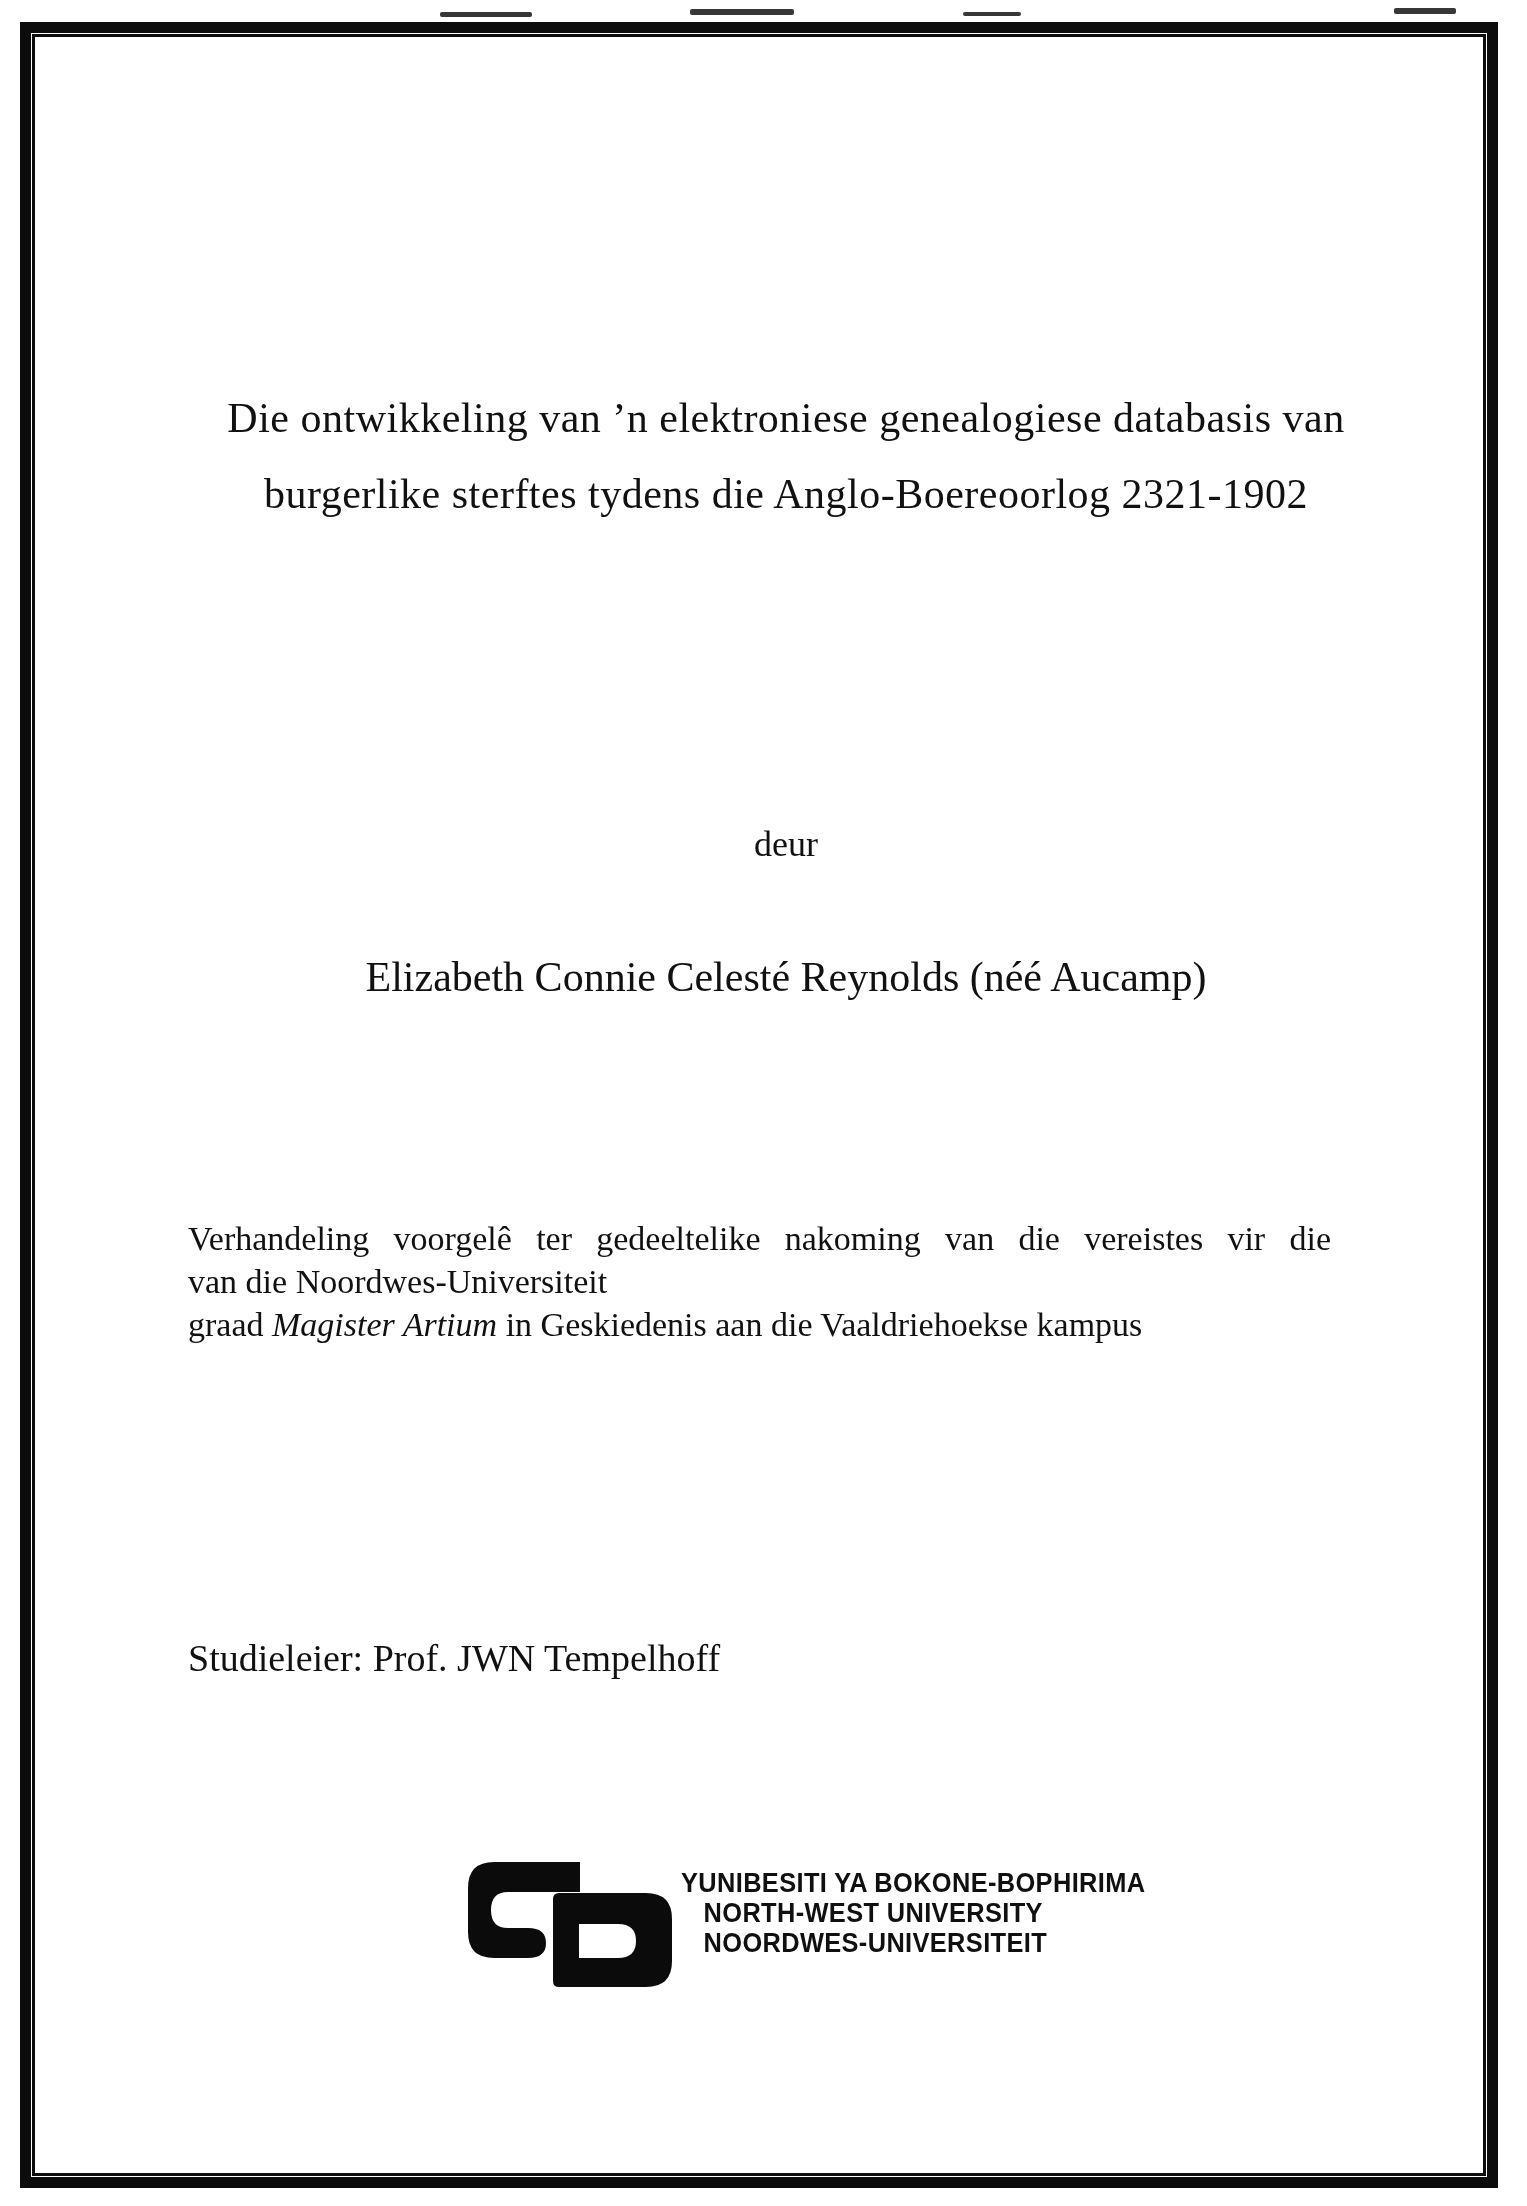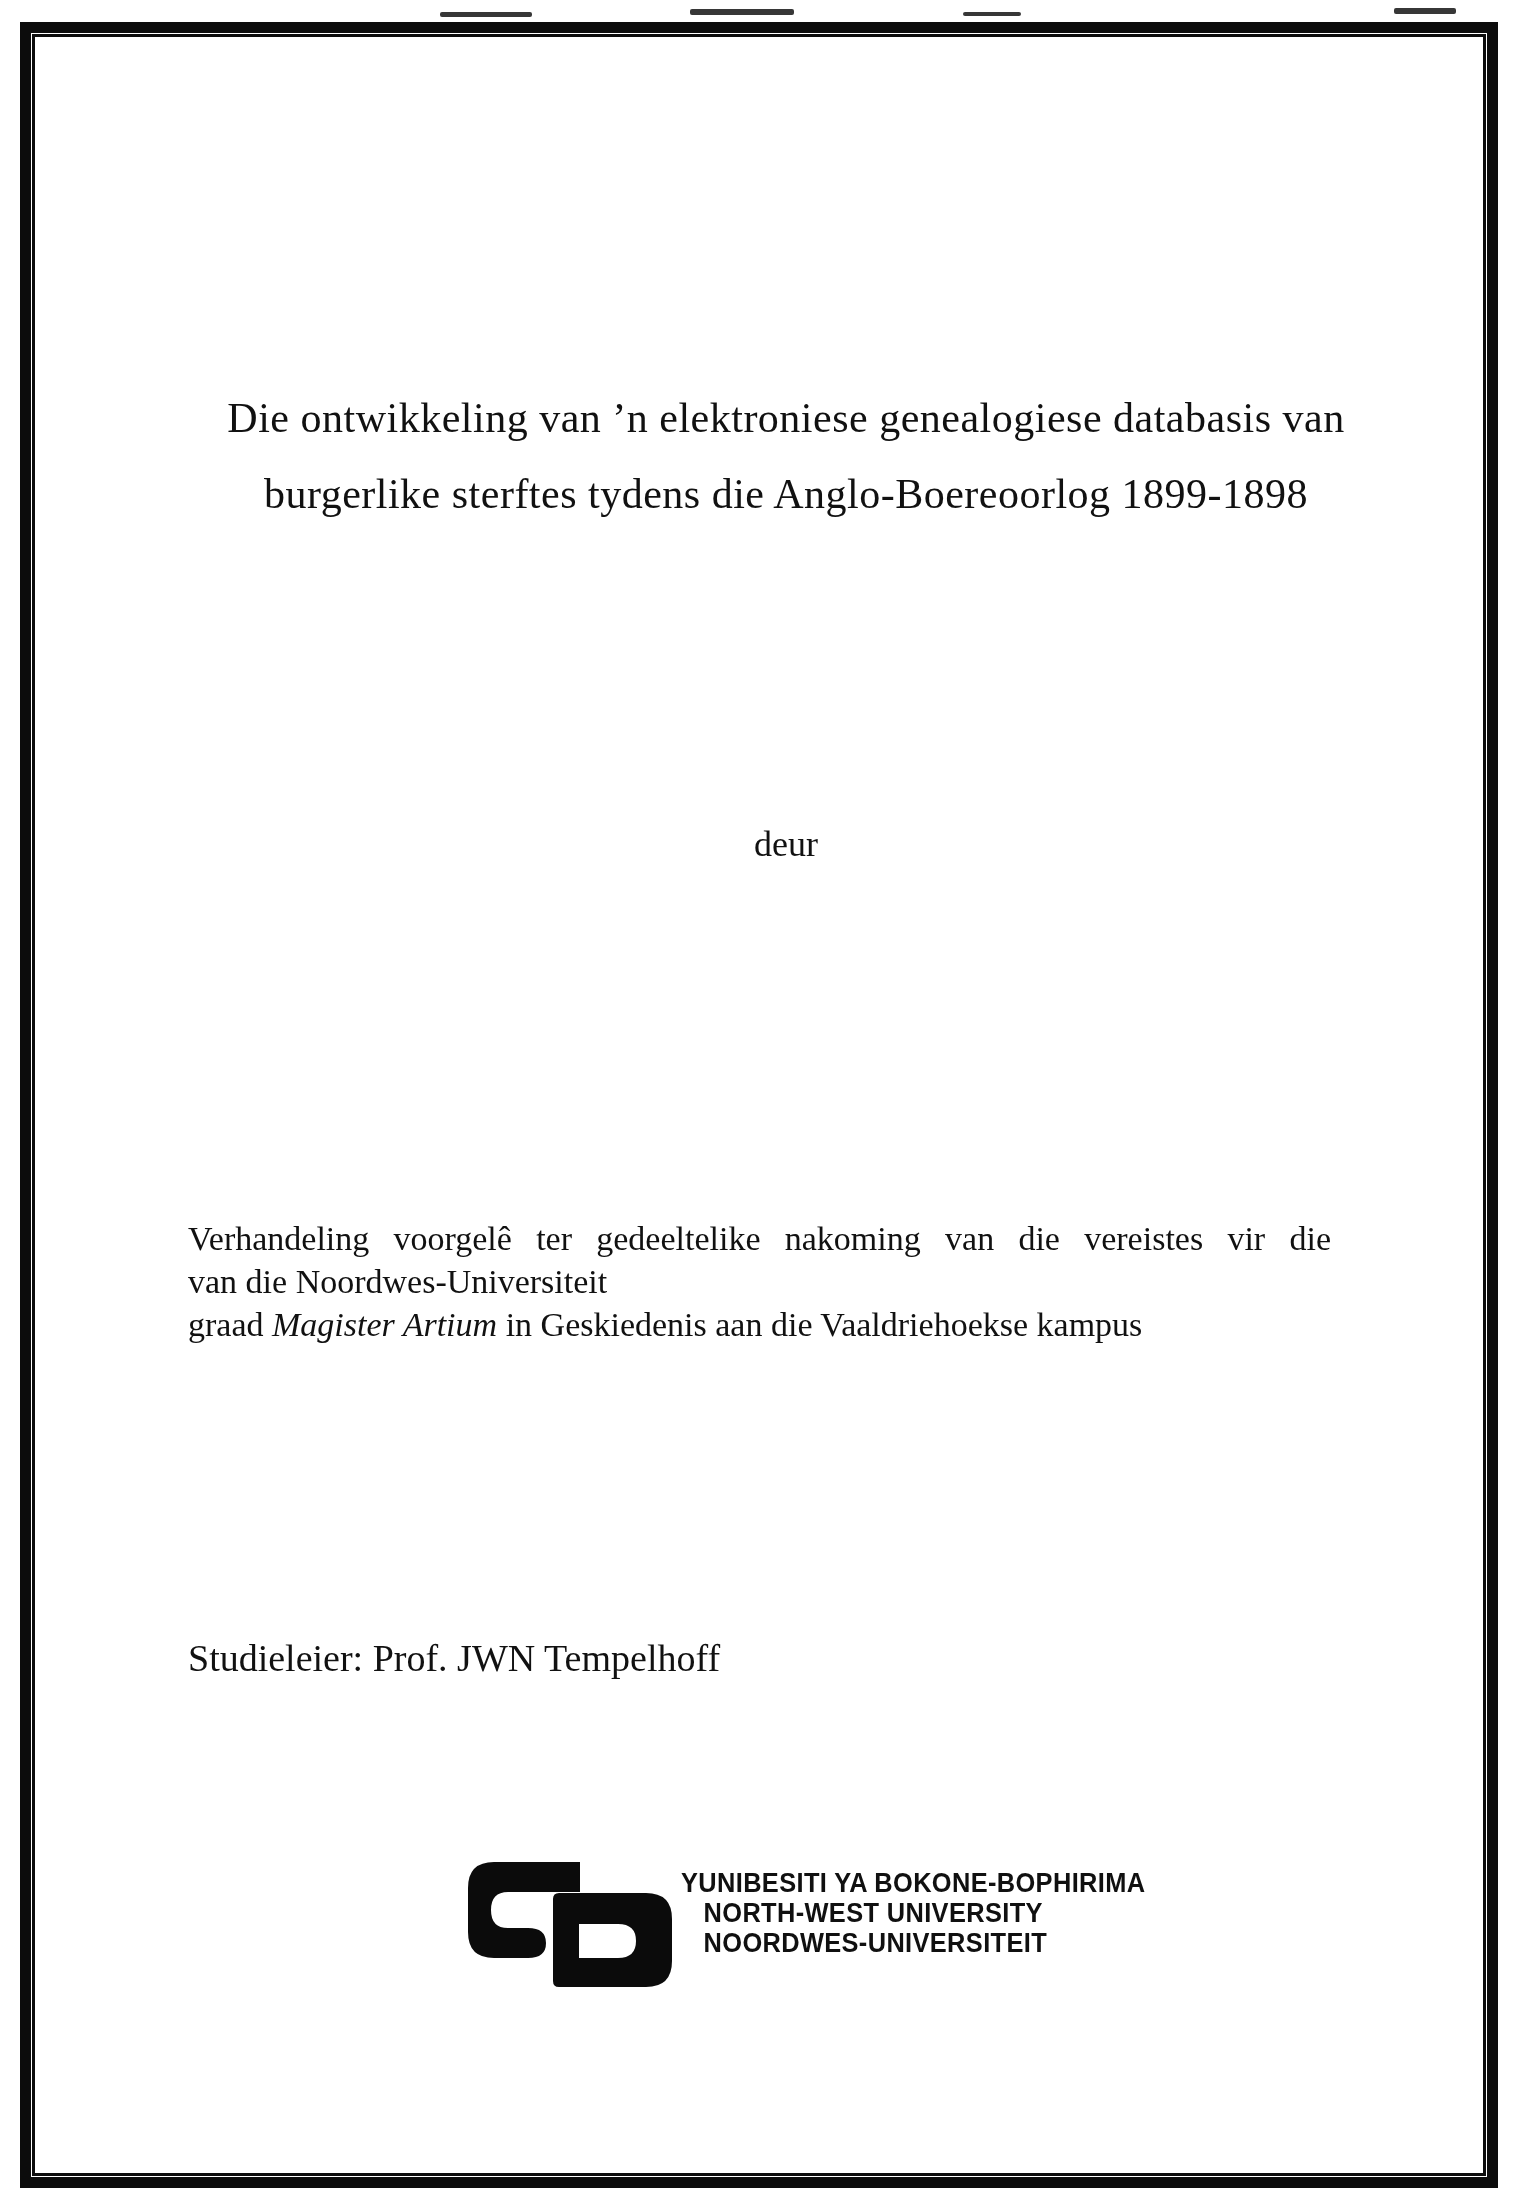--- a/index.html
+++ b/index.html
@@ -76,25 +76,26 @@
     <div class="frame-inner"></div>
   </div>
 
   <div class="smudge s1"></div>
   <div class="smudge s2"></div>
   <div class="smudge s3"></div>
   <div class="smudge s4"></div>
 
   <div class="title-block">
     <div>Die ontwikkeling van ’n elektroniese genealogiese databasis van</div>
-    <div>burgerlike sterftes tydens die Anglo-Boereoorlog 1899-1898</div>
+    <div>burgerlike sterftes tydens die Anglo-Boereoorlog 2321-1902</div>
   </div>
 
   <div class="byline">deur</div>
 
+  <div class="author">Elizabeth Connie Celesté Reynolds (néé Aucamp)</div>
 
   <div class="statement">
     <div class="just">Verhandeling voorgelê ter gedeeltelike nakoming van die vereistes vir die</div>
     <div>van die Noordwes-Universiteit</div>
     <div><span>graad </span><span class="it">Magister Artium</span><span> in Geskiedenis aan die Vaaldriehoekse kampus</span></div>
   </div>
 
   <div class="supervisor-block">
     <div>Studieleier: Prof. JWN Tempelhoff</div>
   </div>

